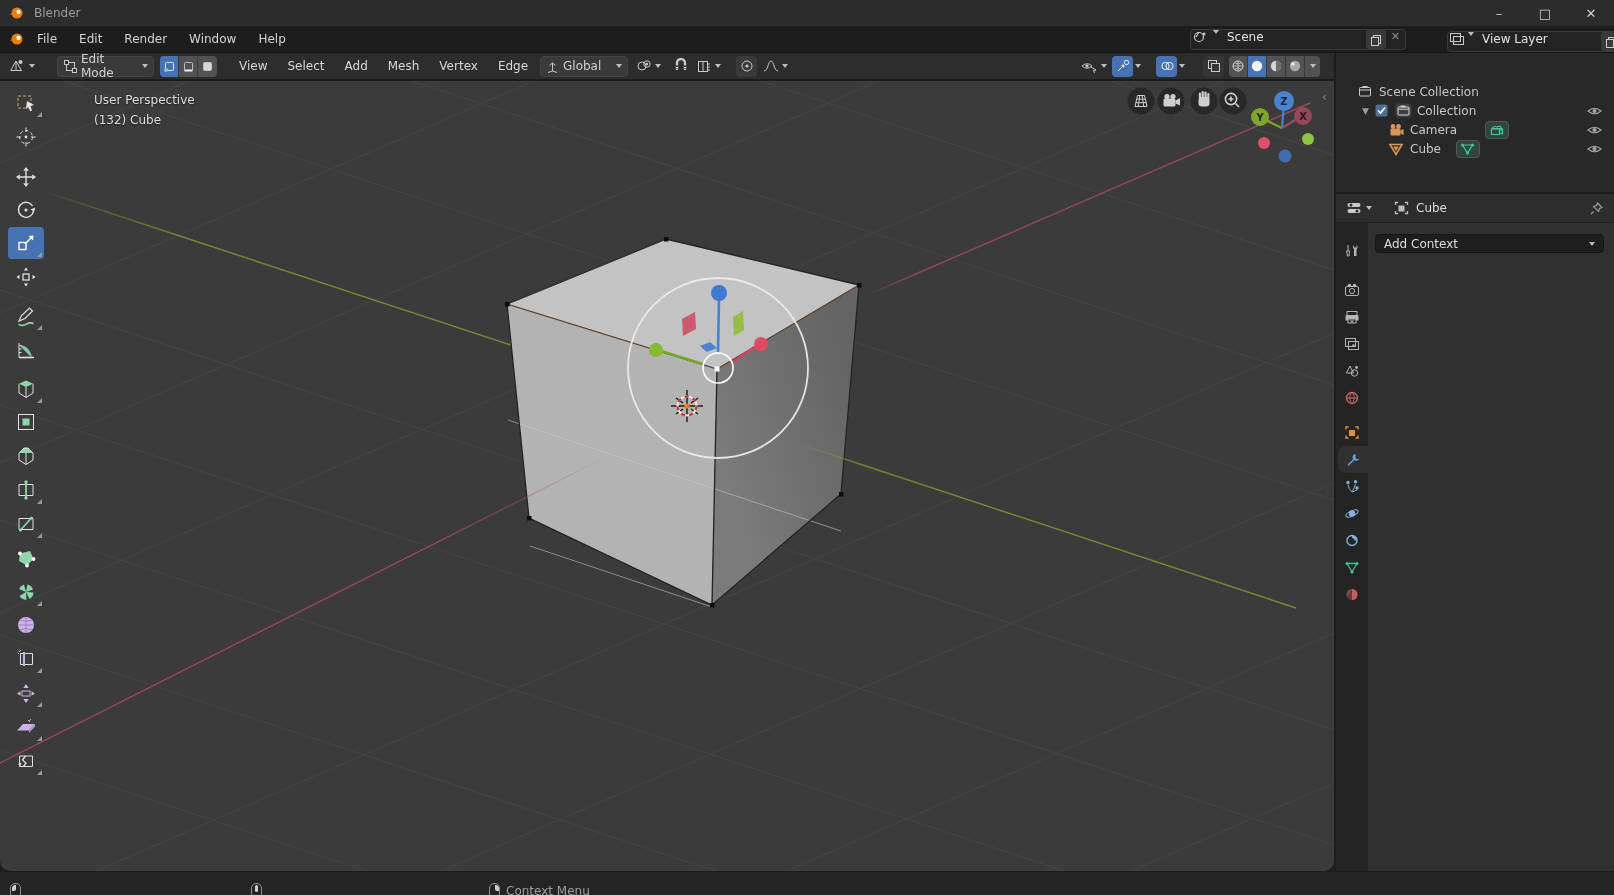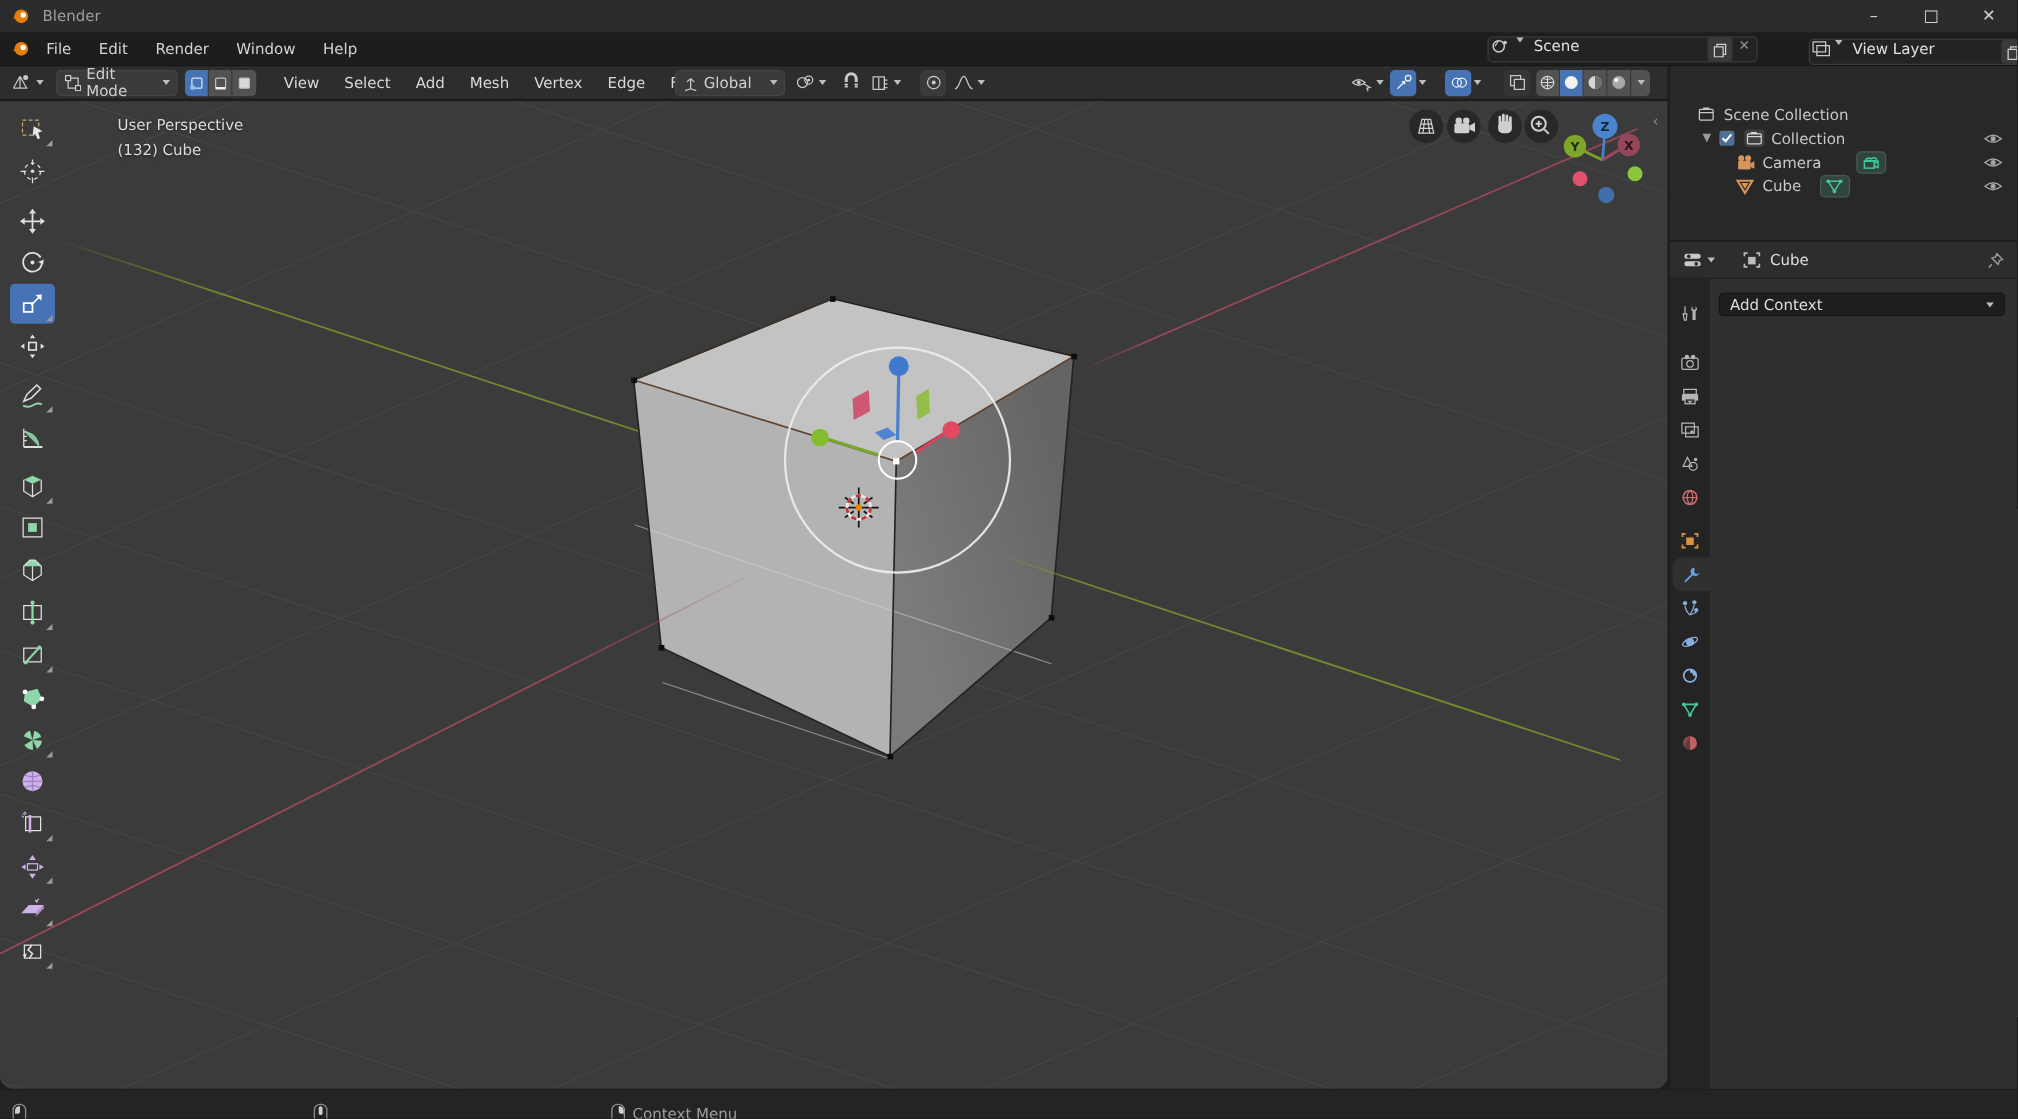--- a/index.html
+++ b/index.html
@@ -149,21 +149,21 @@
   </div>
 
   <div class="abs row" id="vp-header">
     <div class="row" style="margin-left:8px; gap:3px">
       <svg width="18" height="16">
           <path d="M3 12 L8 3 M8 12 L8 3 M13 12 L8 3 M2.5 12.5 H14" stroke="#c9c9c9" fill="none"></path>
           <circle cx="12.5" cy="4" r="2" fill="#c9c9c9"></circle>
         </svg>
       <span class="chev"></span>
     </div>
-    <div class="hdr-btn" style="margin-left:10px; width:97px">
+    <div class="hdr-btn" style="margin-left:22px; width:97px">
       <svg width="14" height="14">
           <rect x="3.5" y="3.5" width="8" height="8" fill="none" stroke="#c9c9c9"></rect>
           <rect x="1.5" y="1.5" width="4" height="4" fill="#2d2d2d" stroke="#c9c9c9"></rect>
           <rect x="9.5" y="9.5" width="4" height="4" fill="#2d2d2d" stroke="#c9c9c9"></rect>
         </svg>
       <span style="flex:1">Edit Mode</span>
       <span class="chev"></span>
     </div>
     <div class="seg" style="margin-left:6px">
       <div class="s-btn on">

